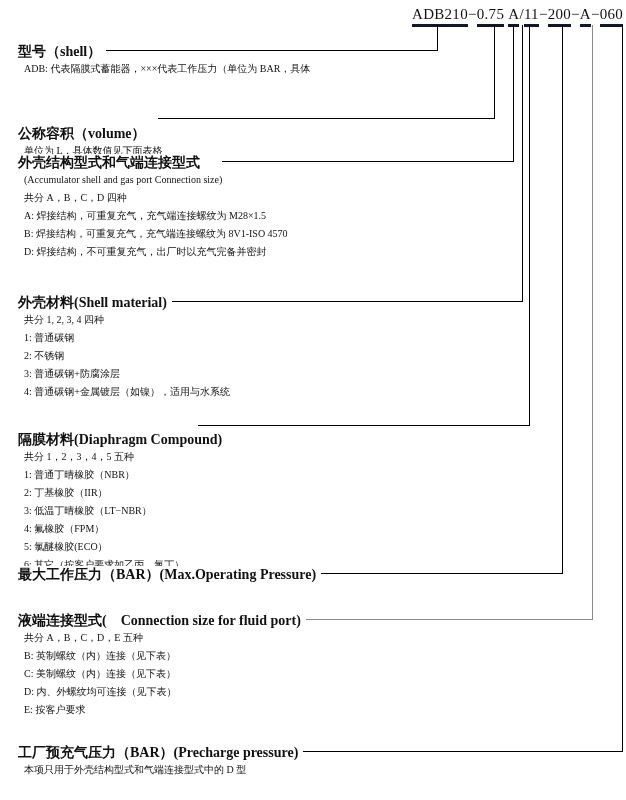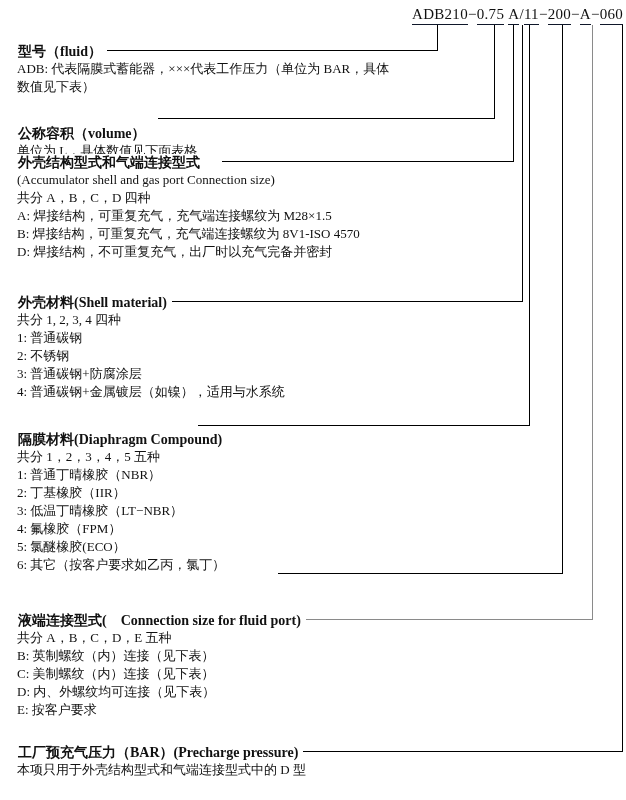--- a/index.html
+++ b/index.html
@@ -2,32 +2,32 @@
 <html><head>
 <meta charset="utf-8">
 <style>
   html,body{margin:0;padding:0;background:#fff;}
   .page{position:relative;width:626px;height:800px;background:#ffffff;overflow:hidden;
         font-family:"Liberation Serif","DejaVu Serif",serif;color:#111111;}
 
   
   .model{position:absolute;top:6px;left:412px;font-size:15px;white-space:nowrap;letter-spacing:.3px;}
   .model span{display:inline-block;}
-  .model .u{border-bottom:1px solid #0f172a;padding-bottom:1px;}
+  .model .u{border-bottom:3px solid #0f172a;padding-bottom:1px;}
 
   
   .conn{position:absolute;border-right:1px solid #000;border-bottom:1px solid #000;}
   .conn.gray{border-right-color:#8a8a8a;border-bottom-color:#8a8a8a;}
 
   
   .sec{position:absolute;left:0;right:0;}
   .trow{height:18px;line-height:18px;}
   .title{display:inline-block;margin-left:18px;font-weight:bold;font-size:14px;
          white-space:nowrap;background:#ffffff;padding-right:5px;line-height:17px;}
-  .bl{margin-left:17px;font-size:13px;line-height:18px;white-space:nowrap;}
+  .bl{margin-left:24px;font-size:10px;line-height:18px;white-space:nowrap;}
   .sub{font-weight:normal;}
 </style>
 </head>
 <body>
 
 <div class="page">
 
   <div class="model">
     <span class="u">ADB210</span><span>−</span><span class="u">0.75</span><span>&nbsp;</span><span class="u">A</span><span>/</span><span class="u">11</span><span>−</span><span class="u">200</span><span>−</span><span class="u">A</span><span>−</span><span class="u">060</span>
   </div>
@@ -35,23 +35,22 @@
   <div class="conn" style="left:104px;top:25px;width:333px;height:25px"></div>
   <div class="conn" style="left:158px;top:25px;width:336px;height:93px"></div>
   <div class="conn" style="left:222px;top:25px;width:291px;height:136px"></div>
   <div class="conn" style="left:172px;top:25px;width:350px;height:276px"></div>
   <div class="conn" style="left:198px;top:25px;width:331px;height:400px"></div>
   <div class="conn" style="left:278px;top:25px;width:284px;height:548px"></div>
   <div class="conn gray" style="left:250px;top:25px;width:342px;height:594px"></div>
   <div class="conn" style="left:248px;top:25px;width:374px;height:726px"></div>
 
   <div class="sec" style="top:42px">
-    <div class="trow"><span class="title">型号（fluid）</span></div>
+    <div class="trow"><span class="title">型号（shell）</span></div>
     <div class="bl">ADB: 代表隔膜式蓄能器，×××代表工作压力（单位为 BAR，具体</div>
-    <div class="bl">数值见下表）</div>
   </div>
 
   <div class="sec" style="top:124px">
     <div class="trow"><span class="title">公称容积（volume）</span></div>
     <div class="bl">单位为 L，具体数值见下面表格</div>
   </div>
 
   <div class="sec" style="top:153px">
     <div class="trow"><span class="title">外壳结构型式和气端连接型式</span></div>
     <div class="bl sub">(Accumulator shell and gas port Connection size)</div>
@@ -74,20 +73,23 @@
     <div class="trow"><span class="title">隔膜材料(Diaphragm Compound)</span></div>
     <div class="bl">共分 1，2，3，4，5 五种</div>
     <div class="bl">1: 普通丁晴橡胶（NBR）</div>
     <div class="bl">2: 丁基橡胶（IIR）</div>
     <div class="bl">3: 低温丁晴橡胶（LT−NBR）</div>
     <div class="bl">4: 氟橡胶（FPM）</div>
     <div class="bl">5: 氯醚橡胶(ECO）</div>
     <div class="bl">6: 其它（按客户要求如乙丙，氯丁）</div>
   </div>
 
+  <div class="sec" style="top:565px">
+    <div class="trow"><span class="title">最大工作压力（BAR）(Max.Operating Pressure)</span></div>
+  </div>
 
   <div class="sec" style="top:611px">
     <div class="trow"><span class="title">液端连接型式(　Connection size for fluid port)</span></div>
     <div class="bl">共分 A，B，C，D，E 五种</div>
     <div class="bl">B: 英制螺纹（内）连接（见下表）</div>
     <div class="bl">C: 美制螺纹（内）连接（见下表）</div>
     <div class="bl">D: 内、外螺纹均可连接（见下表）</div>
     <div class="bl">E: 按客户要求</div>
   </div>
 

